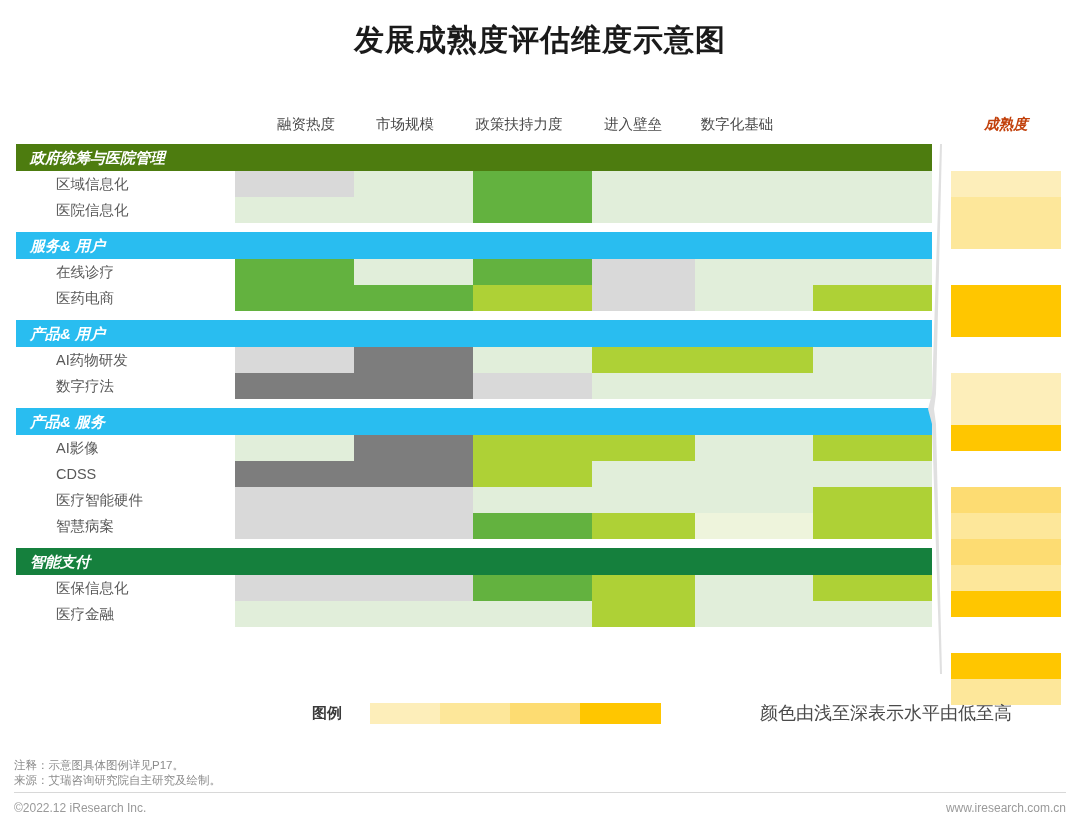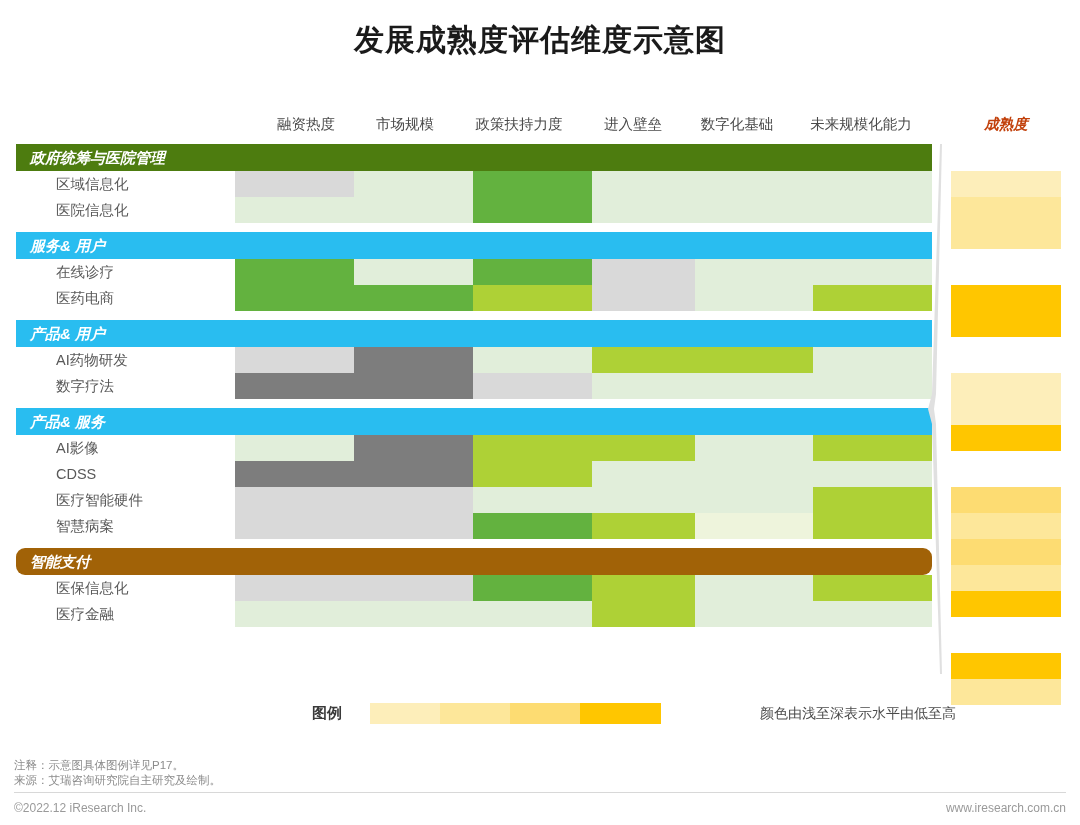--- a/index.html
+++ b/index.html
@@ -141,21 +141,21 @@
   }
   .legend-sw{
     position:absolute;
     top:3px;
     width:81px;height:21px;
   }
   .legend-note{
     position:absolute;
     left:760px; top:0;
     line-height:26px;
-    font-size:14px;
+    font-size:18px;
     color:#4a4a4a;
     white-space:nowrap;
   }
 
   
   .footnotes{
     position:absolute;
     left:14px; top:758px;
     font-size:11.5px;
     color:#8c8c8c;
@@ -182,21 +182,20 @@
 
 <div id="page-title">发展成熟度评估维度示意图</div>
 
 <div class="chart">
   <div class="col-headers" id="col-headers">
       <div class="col-head" style="left: 226px; width: 160px;">融资热度</div>
       <div class="col-head" style="left: 325px; width: 160px;">市场规模</div>
       <div class="col-head" style="left: 439px; width: 160px;">政策扶持力度</div>
       <div class="col-head" style="left: 553px; width: 160px;">进入壁垒</div>
       <div class="col-head" style="left: 657px; width: 160px;">数字化基础</div>
-      <div class="col-head" style="left: 781px; width: 160px;">未来规模化能力</div>
       <div class="col-head maturity" style="left: 951px; width: 110px;">成熟度</div>
     </div>
   <div class="grid" id="grid">
       <div class="band" style="background: #4d7c0f;">
         <div class="band-label">政府统筹与医院管理</div>
       </div>
       <div class="rows-block">
         <div class="row">
           <div class="row-label">区域信息化</div>
           <div class="cells">
@@ -320,21 +319,21 @@
             <div class="cell" style="left: 0px; width: 119px; background: rgb(217, 217, 217);"></div>
             <div class="cell" style="left: 119px; width: 119px; background: rgb(217, 217, 217);"></div>
             <div class="cell" style="left: 238px; width: 119px; background: rgb(99, 178, 63);"></div>
             <div class="cell" style="left: 357px; width: 103px; background: rgb(174, 209, 54);"></div>
             <div class="cell" style="left: 460px; width: 118px; background: rgb(238, 244, 220);"></div>
             <div class="cell" style="left: 578px; width: 119px; background: rgb(174, 209, 54);"></div>
           </div>
         </div>
       </div>
       <div class="spacer"></div>
-      <div class="band" style="background: #a16207; border-radius: 9px;">
+      <div class="band" style="background: #15803d;">
         <div class="band-label">智能支付</div>
       </div>
       <div class="rows-block">
         <div class="row">
           <div class="row-label">医保信息化</div>
           <div class="cells">
             <div class="cell" style="left: 0px; width: 119px; background: rgb(217, 217, 217);"></div>
             <div class="cell" style="left: 119px; width: 119px; background: rgb(217, 217, 217);"></div>
             <div class="cell" style="left: 238px; width: 119px; background: rgb(99, 178, 63);"></div>
             <div class="cell" style="left: 357px; width: 103px; background: rgb(174, 209, 54);"></div>

